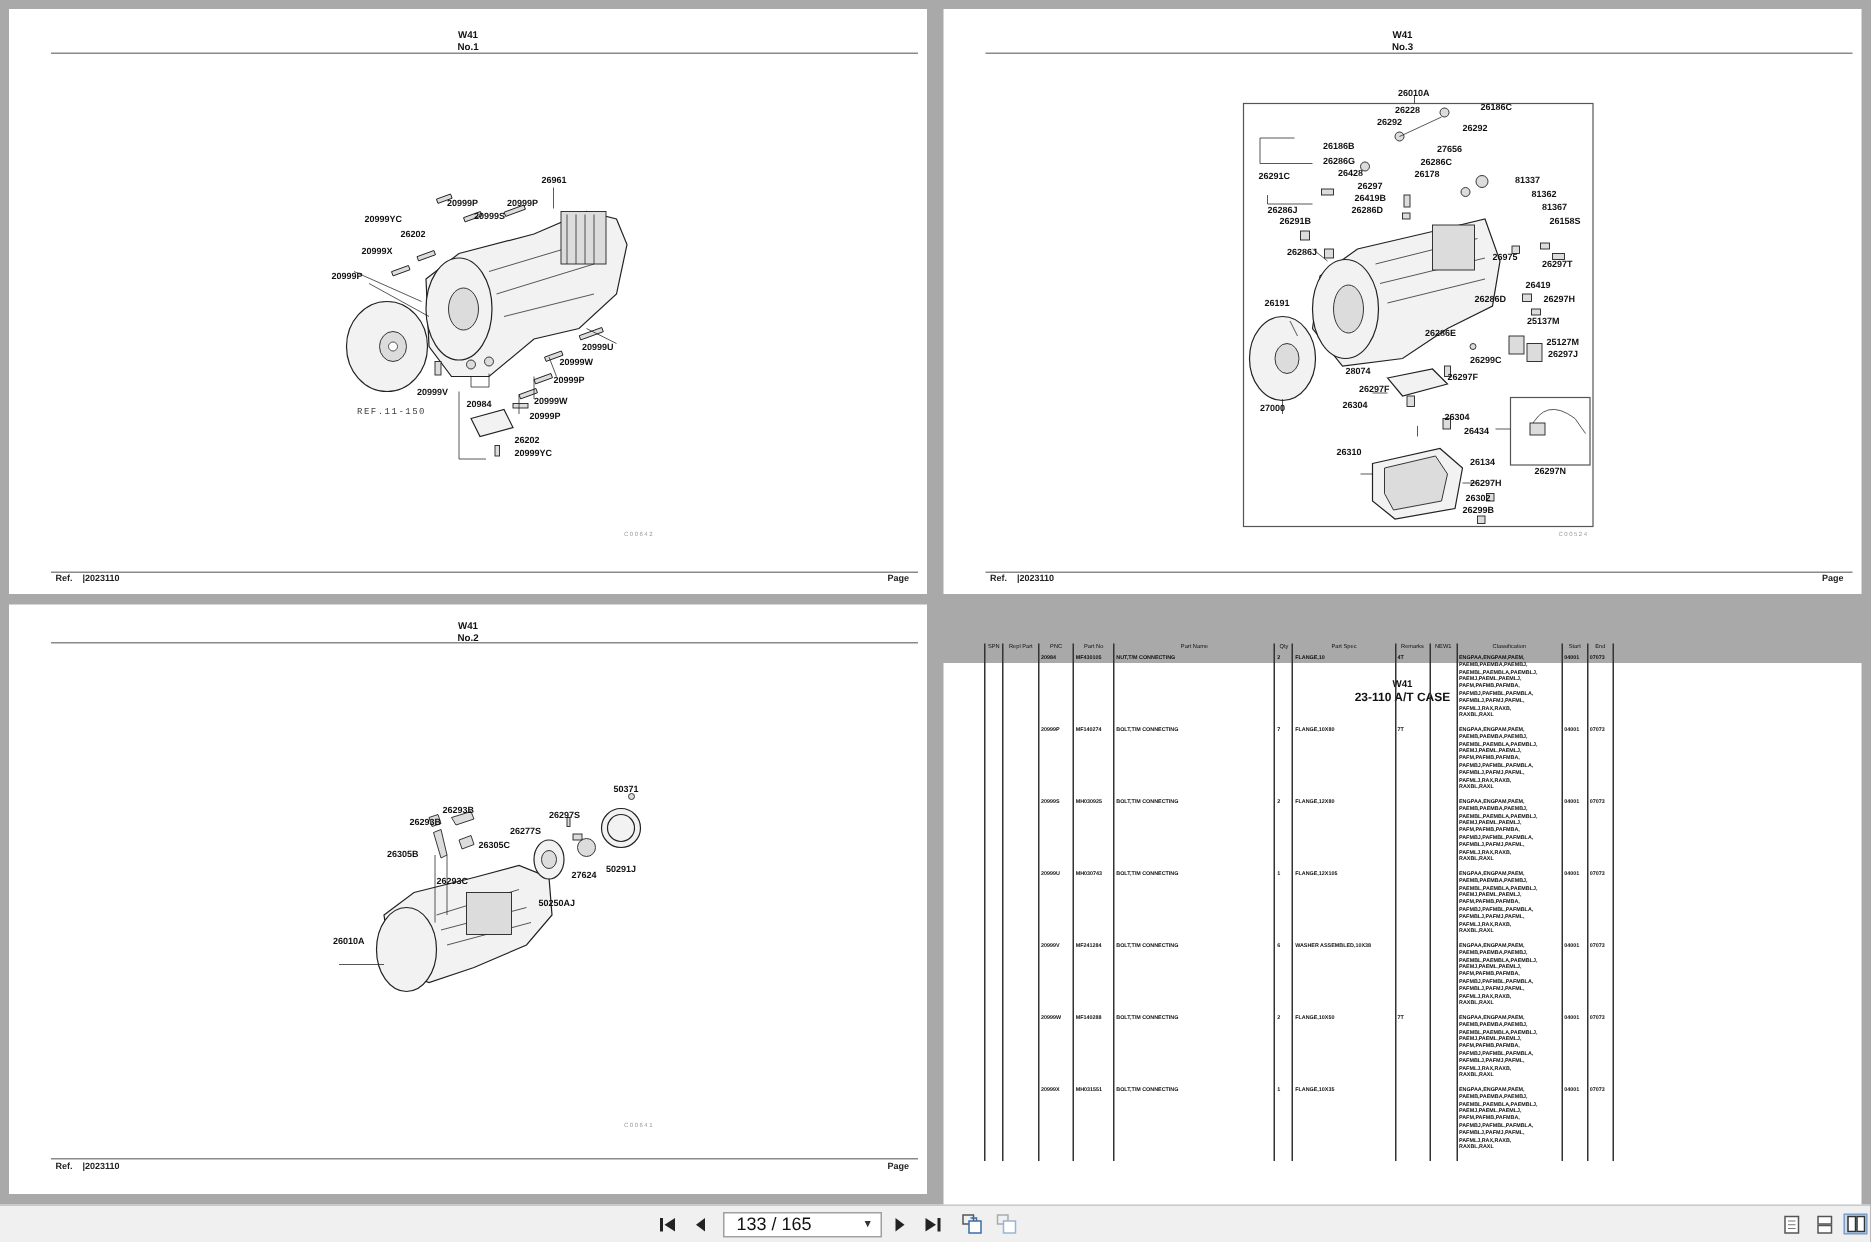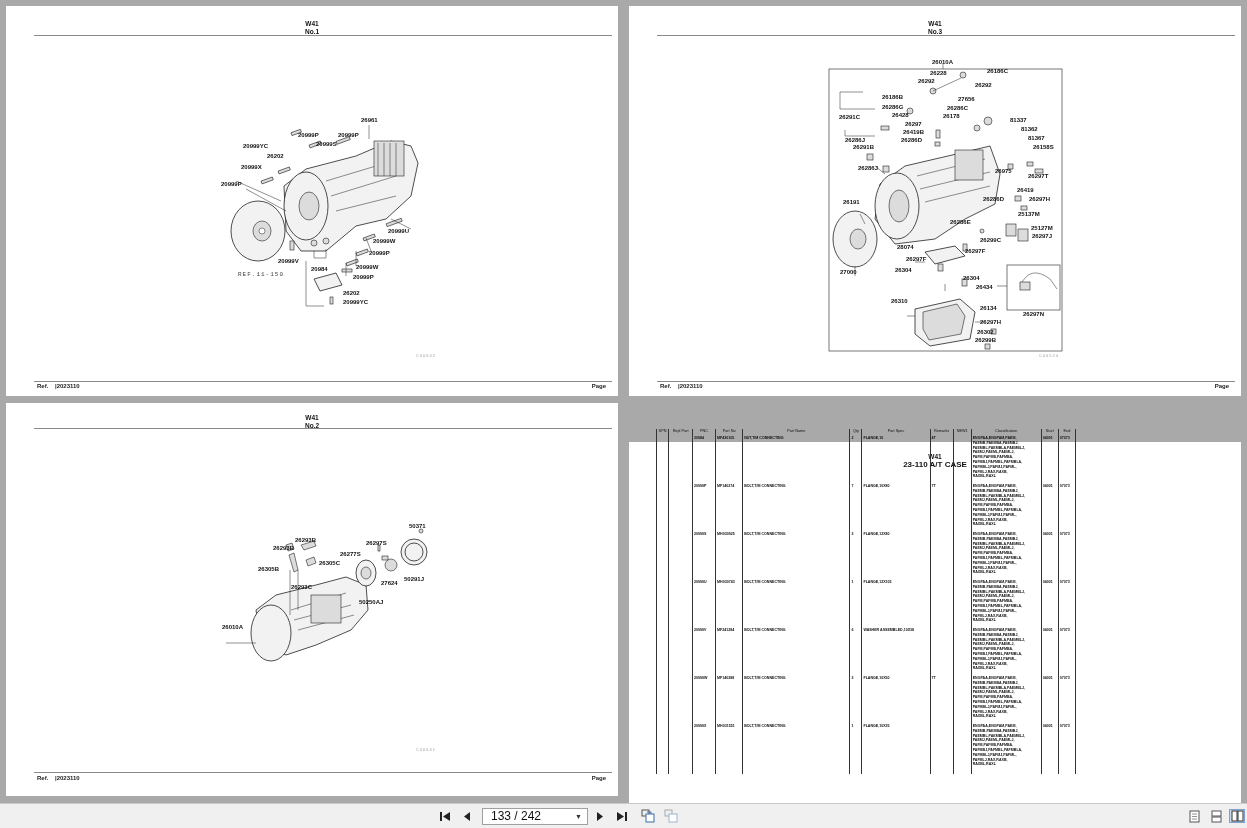--- a/index.html
+++ b/index.html
@@ -455,21 +455,21 @@
         <rect x="1" y="1" width="2" height="9" fill="#222"></rect>
         <polygon points="11,1 11,10 4,5.5" fill="#222"></polygon>
       </svg>
   </div>
   <div class="tb-btn" style="left:460px;">
     <svg width="10" height="11" viewBox="0 0 10 11">
         <polygon points="8,1 8,10 2,5.5" fill="#222"></polygon>
       </svg>
   </div>
   <div class="page-select">
-    <span>133 / 242</span>
+    <span>133 / 165</span>
     <span class="dd">▼</span>
   </div>
   <div class="tb-btn" style="left:593px;">
     <svg width="10" height="11" viewBox="0 0 10 11">
         <polygon points="2,1 2,10 8,5.5" fill="#222"></polygon>
       </svg>
   </div>
   <div class="tb-btn" style="left:615px;">
     <svg width="12" height="11" viewBox="0 0 12 11">
         <polygon points="1,1 1,10 8,5.5" fill="#222"></polygon>

